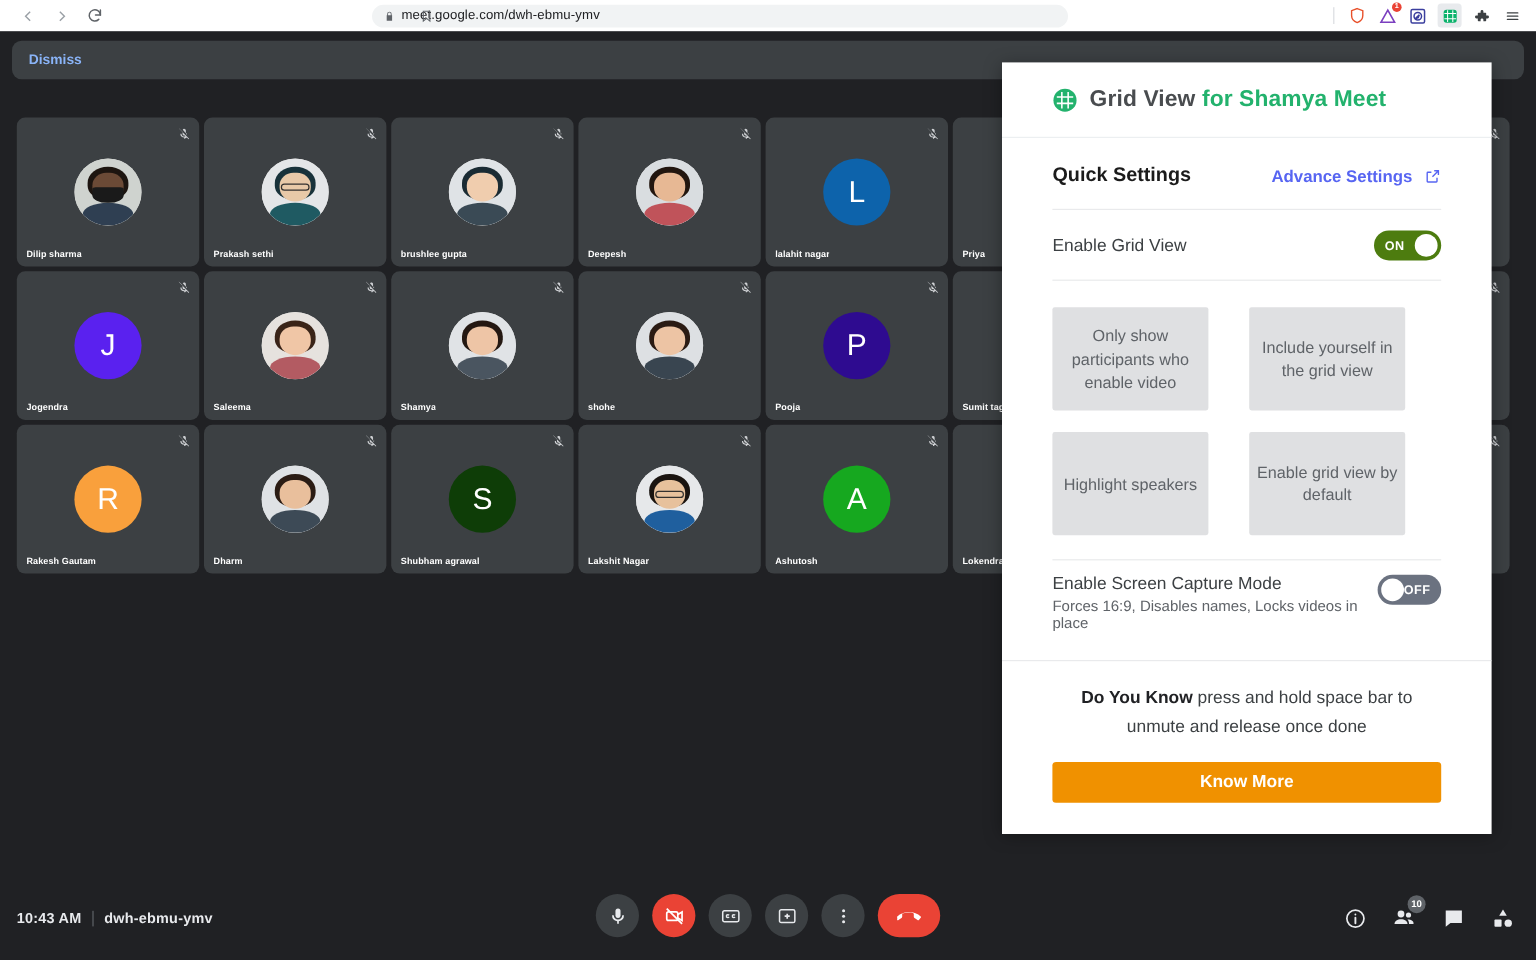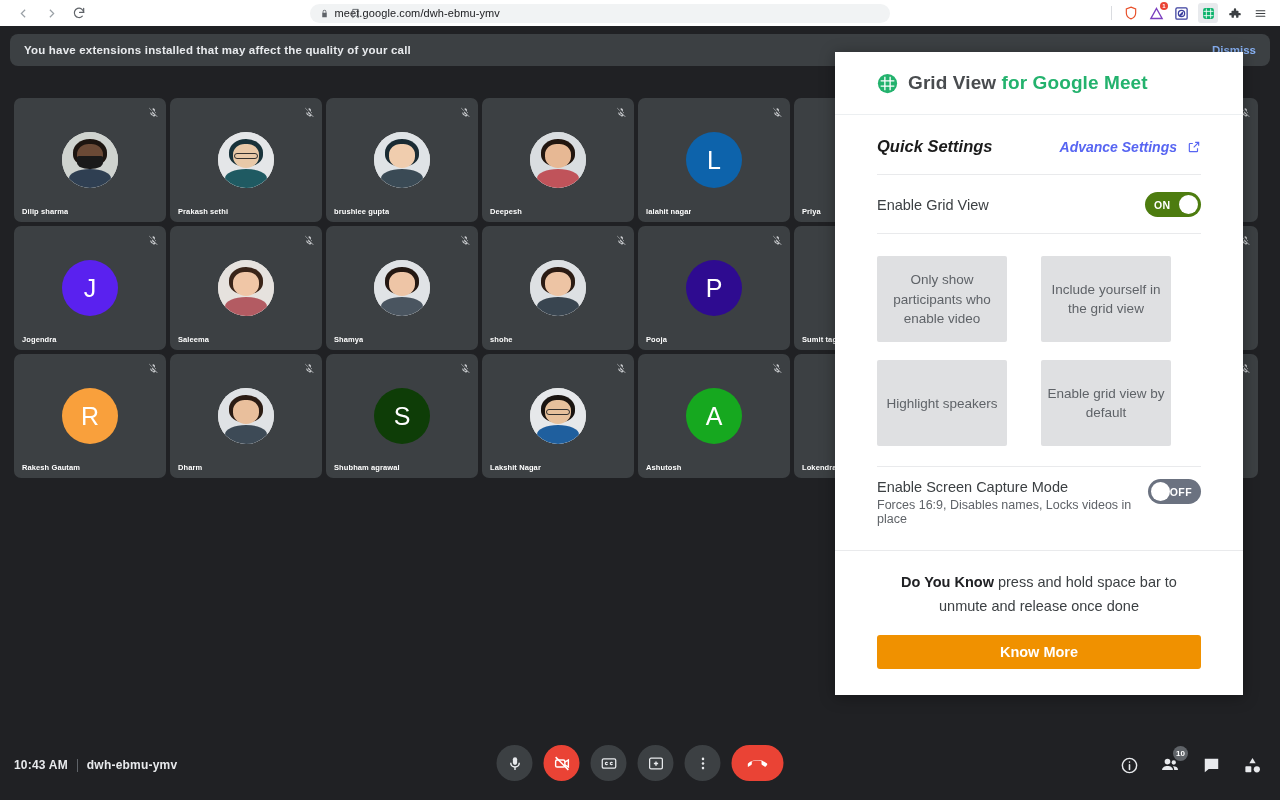--- a/index.html
+++ b/index.html
@@ -141,21 +141,20 @@
     border-bottom: 1px solid #eceff1;
   }
   .brand-ico { width: 21px; height: 21px; color: #23b26d; flex: none; }
   #popup-title { font-size: 19px; font-weight: bold; color: #494c4f; letter-spacing: .1px; }
   #popup-title .accent { color: #23b26d; }
 
   .popup-body { padding: 0 42px; }
   #quick-row {
     display: flex; align-items: center; justify-content: space-between;
     padding: 22px 0 18px 0;
-    font-style: italic;
   }
   #quick-title { font-size: 16.5px; font-weight: bold; color: #1b1b1b; }
   #advance-wrap { display: flex; align-items: center; gap: 10px; cursor: pointer; }
   #advance-label { font-size: 14px; font-weight: bold; color: #5765f2; }
   .ext-link-ico { color: #5765f2; width: 14px; height: 14px; }
 
   .hr { height: 1px; background: #e9eaec; }
 
   #enable-row {
     display: flex; align-items: center; justify-content: space-between;
@@ -286,21 +285,20 @@
       <svg width="13" height="13" viewBox="0 0 24 24" stroke="#3c4043" stroke-width="2" stroke-linecap="round">
           <path d="M4 7h16M4 12h16M4 17h16"></path>
         </svg>
     </div>
   </div>
 </div>
 
 <div id="meet-app">
 
   <div id="banner">
-    <span id="banner-text">You have extensions installed that may affect the quality of your call</span>
     <span id="banner-dismiss">Dismiss</span>
   </div>
 
   <div id="tile-grid">
       <div class="tile">
         <div class="avatar photo">
           <span class="ph" style="background:#cfd3cf"></span>
           <span class="ph" style="background:#2f3f52;top:66%;border-radius:50% 50% 0 0;left:12%;right:12%;"></span>
           <span class="ph" style="background:#1d1510;left:20%;right:20%;top:12%;height:48%;border-radius:50% 50% 42% 42%;"></span>
           <span class="ph" style="background:#6b4a36;left:27%;right:27%;top:22%;height:42%;border-radius:45% 45% 50% 50%;"></span>
@@ -683,21 +681,21 @@
       <span class="brand-ico">
         <svg width="21" height="21" viewBox="0 0 24 24" fill="currentColor">
             <circle cx="12" cy="12" r="11"></circle>
             <g stroke="#fff" stroke-width="1.5">
               <path d="M9 4.2v15.6M15 4.2v15.6M4.2 9h15.6M4.2 15h15.6"></path>
             </g>
           </svg>
       </span>
       <div id="popup-title">
         <span>Grid View</span>
-        <span class="accent">for Google Meet</span>
+        <span class="accent">for Shamya Meet</span>
       </div>
     </div>
 
     <div class="popup-body">
 
       <div id="quick-row">
         <span id="quick-title">Quick Settings</span>
         <span id="advance-wrap">
           <span id="advance-label">Advance Settings</span>
           <span class="ext-link-ico">

